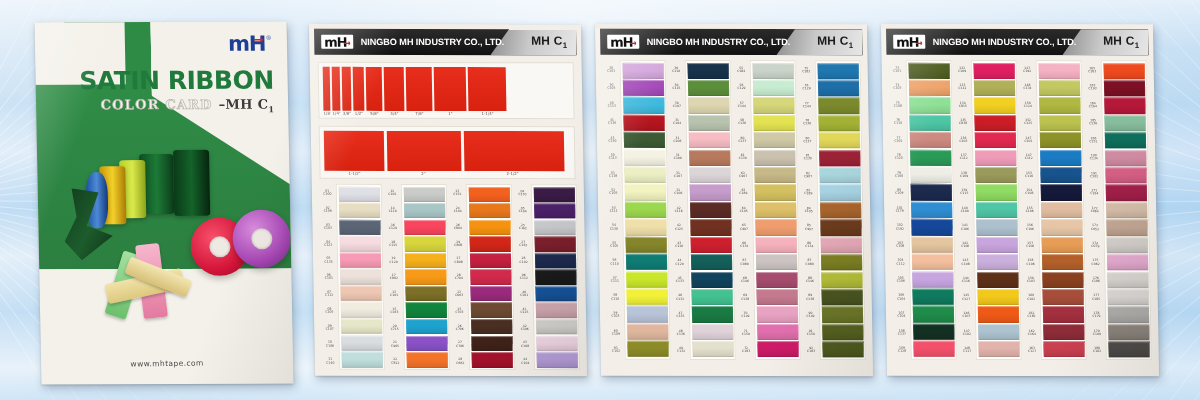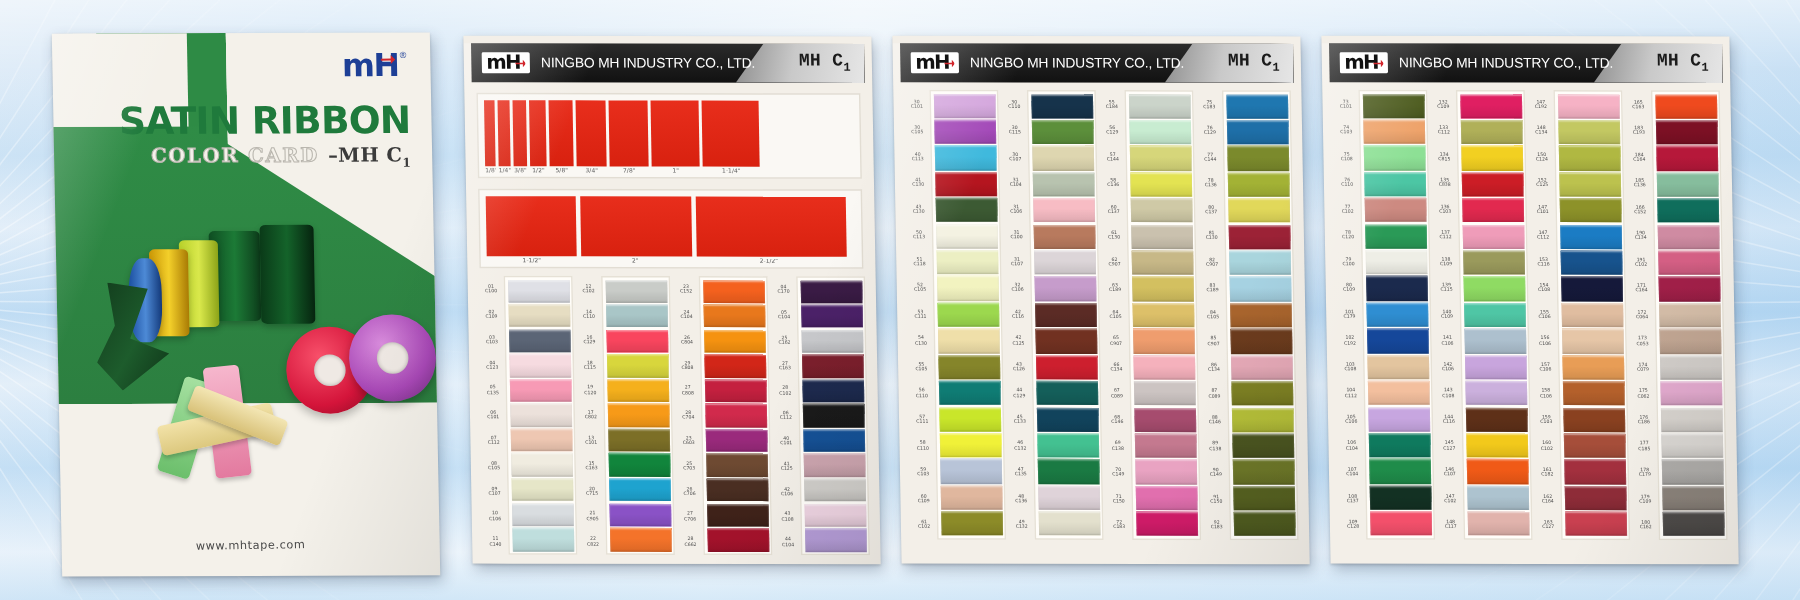--- a/index.html
+++ b/index.html
@@ -153,27 +153,27 @@
     position: relative; z-index: 2; font-family: "DejaVu Sans", sans-serif;
     font-weight: 900; font-size: 13px; color: #fff; letter-spacing: -1px; line-height: 1;
     background: #fff; color: #111; padding: 1px 3px 0 3px; border-radius: 1px;
   }
   .hdr-logo i {
     display: inline-block; width: 7px; height: 5px; background: #d2262c;
     clip-path: polygon(0 40%, 70% 40%, 70% 0, 100% 50%, 70% 100%, 70% 62%, 0 62%);
     margin-left: -3px; vertical-align: middle;
   }
   .hdr-title {
-    position: relative; z-index: 2; color: #fff; font-weight: 400;
+    position: relative; z-index: 2; color: #fff; font-weight: 700;
     font-size: 9.2px; letter-spacing: -0.1px; white-space: nowrap;
     font-family: "Liberation Sans", sans-serif;
   }
   .hdr-code {
     position: absolute; right: 9px; top: 50%; transform: translateY(-52%); z-index: 3;
-    font-family: Liberation Mono, monospace; font-weight: 700; font-size: 12px; color: #1b1b1b;
+    font-family: Liberation Sans, sans-serif; font-weight: 700; font-size: 12px; color: #1b1b1b;
     letter-spacing: .2px;
   }
   .hdr-code sub { font-size: 8px; }
 
   
   .width-panel {
     margin: 7px 8px 0 8px; background: #faf8f4;
     border: 1px solid #e2ddd3; padding: 4px 4px 2px 4px;
   }
   .wrow { display: flex; align-items: flex-end; gap: 2px; height: 44px; }

